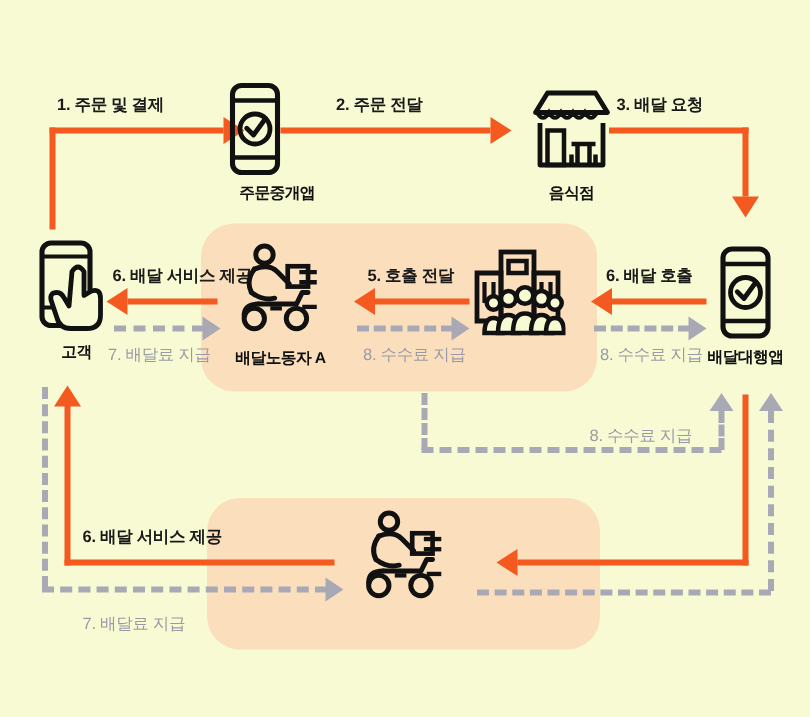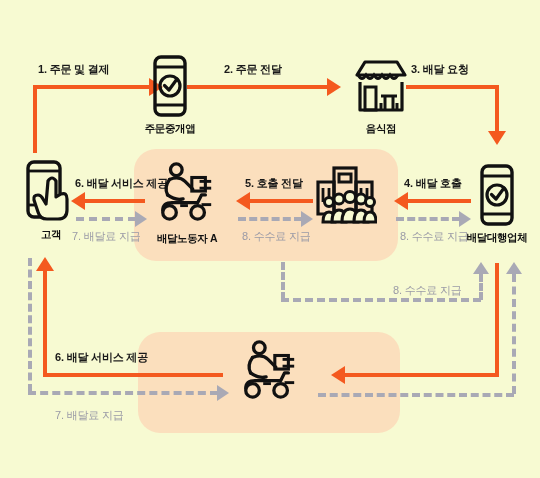--- a/index.html
+++ b/index.html
@@ -116,21 +116,21 @@
   <div class="arrow arrow-orange-right" style="left:327px; top:78px;"></div>
   <div class="lbl" style="left:224px; top:62px;">2. 주문 전달</div>
 
   <div class="orange-line" style="left:406px; top:85px; width:93px; height:4px;"></div>
   <div class="orange-line" style="left:495px; top:85px; width:4px; height:46px;"></div>
   <div class="arrow arrow-orange-down" style="left:488px; top:131px;"></div>
   <div class="lbl" style="left:411px; top:62px;">3. 배달 요청</div>
 
   <div class="orange-line" style="left:408px; top:199px; width:63px; height:4px;"></div>
   <div class="arrow arrow-orange-left" style="left:394px; top:192px;"></div>
-  <div class="lbl" style="left:404px; top:176px;">4. 배달 호출</div>
+  <div class="lbl" style="left:404px; top:176px;">6. 배달 호출</div>
 
   <div class="gray-dash-h" style="left:396px; top:217px; width:64px;"></div>
   <div class="arrow arrow-gray-right" style="left:459px; top:211px;"></div>
   <div class="lbl-gray" style="left:400px; top:229px;">8. 수수료 지급</div>
 
   <div class="orange-line" style="left:250px; top:199px; width:63px; height:4px;"></div>
   <div class="arrow arrow-orange-left" style="left:236px; top:192px;"></div>
   <div class="lbl" style="left:245px; top:176px;text-align:center;">5. 호출 전달</div>
 
   <div class="gray-dash-h" style="left:238px; top:217px; width:64px;"></div>
@@ -172,21 +172,21 @@
 
   <div class="icon" style="left:151px; top:55px;">
     <svg width="38" height="62" viewBox="0 0 38 62">
       <rect x="4" y="2" width="30" height="58" rx="6" ry="6" fill="none" stroke="#111" stroke-width="3.4"></rect>
       <line x1="4" y1="12" x2="34" y2="12" stroke="#111" stroke-width="3"></line>
       <line x1="4" y1="50" x2="34" y2="50" stroke="#111" stroke-width="3"></line>
       <circle cx="19" cy="31" r="10" fill="none" stroke="#111" stroke-width="3.2"></circle>
       <polyline points="13.5,30.5 18,35 26,24" fill="none" stroke="#111" stroke-width="3.2" stroke-linecap="round" stroke-linejoin="round"></polyline>
     </svg>
   </div>
-  <div class="node-label" style="left:130px; top:122px; width:80px;">주문중개앱</div>
+  <div class="node-label" style="left:130px; top:122px; width:80px;text-align:right;">주문중개앱</div>
 
   <div class="icon" style="left:352px; top:58px;">
     <svg width="58" height="58" viewBox="0 0 58 58">
       <path d="M5 17 L13 4 L45 4 L53 17 Z" fill="none" stroke="#111" stroke-width="3.2" stroke-linejoin="round"></path>
       <path d="M6 17 q4 7 8 0 q4 7 8 0 q4 7 8 0 q4 7 8 0 q4 7 8 0" fill="none" stroke="#111" stroke-width="2.8"></path>
       <path d="M8 24 L8 52 L50 52 L50 24" fill="none" stroke="#111" stroke-width="3.2" stroke-linejoin="round"></path>
       <rect x="13" y="29" width="11" height="23" fill="none" stroke="#111" stroke-width="3"></rect>
       <line x1="29" y1="38" x2="45" y2="38" stroke="#111" stroke-width="3"></line>
       <line x1="33" y1="38" x2="33" y2="52" stroke="#111" stroke-width="3"></line>
       <line x1="41" y1="38" x2="41" y2="52" stroke="#111" stroke-width="3"></line>
@@ -252,21 +252,21 @@
 
   <div class="icon" style="left:478px; top:164px;">
     <svg width="38" height="62" viewBox="0 0 38 62">
       <rect x="4" y="2" width="30" height="58" rx="6" ry="6" fill="none" stroke="#111" stroke-width="3.4"></rect>
       <line x1="4" y1="12" x2="34" y2="12" stroke="#111" stroke-width="3"></line>
       <line x1="4" y1="50" x2="34" y2="50" stroke="#111" stroke-width="3"></line>
       <circle cx="19" cy="31" r="10" fill="none" stroke="#111" stroke-width="3.2"></circle>
       <polyline points="13.5,30.5 18,35 26,24" fill="none" stroke="#111" stroke-width="3.2" stroke-linecap="round" stroke-linejoin="round"></polyline>
     </svg>
   </div>
-  <div class="node-label" style="left:457px; top:231px; width:80px;">배달대행업체</div>
+  <div class="node-label" style="left:457px; top:231px; width:80px;">배달대행앱</div>
 
   <div class="icon" style="left:238px; top:340px;">
     <svg width="62" height="62" viewBox="0 0 64 64">
       <circle cx="22" cy="8" r="6" fill="none" stroke="#111" stroke-width="3.4"></circle>
       <path d="M15 18 q10 -4 16 2 l8 8" fill="none" stroke="#111" stroke-width="3.4" stroke-linecap="round"></path>
       <path d="M15 18 q-6 8 -2 16" fill="none" stroke="#111" stroke-width="3.4" stroke-linecap="round"></path>
       <path d="M13 34 q8 6 16 4" fill="none" stroke="#111" stroke-width="3.4" stroke-linecap="round"></path>
       <rect x="38" y="16" width="14" height="14" fill="none" stroke="#111" stroke-width="3.2"></rect>
       <line x1="46" y1="20" x2="58" y2="20" stroke="#111" stroke-width="3"></line>
       <line x1="46" y1="27" x2="58" y2="27" stroke="#111" stroke-width="3"></line>

